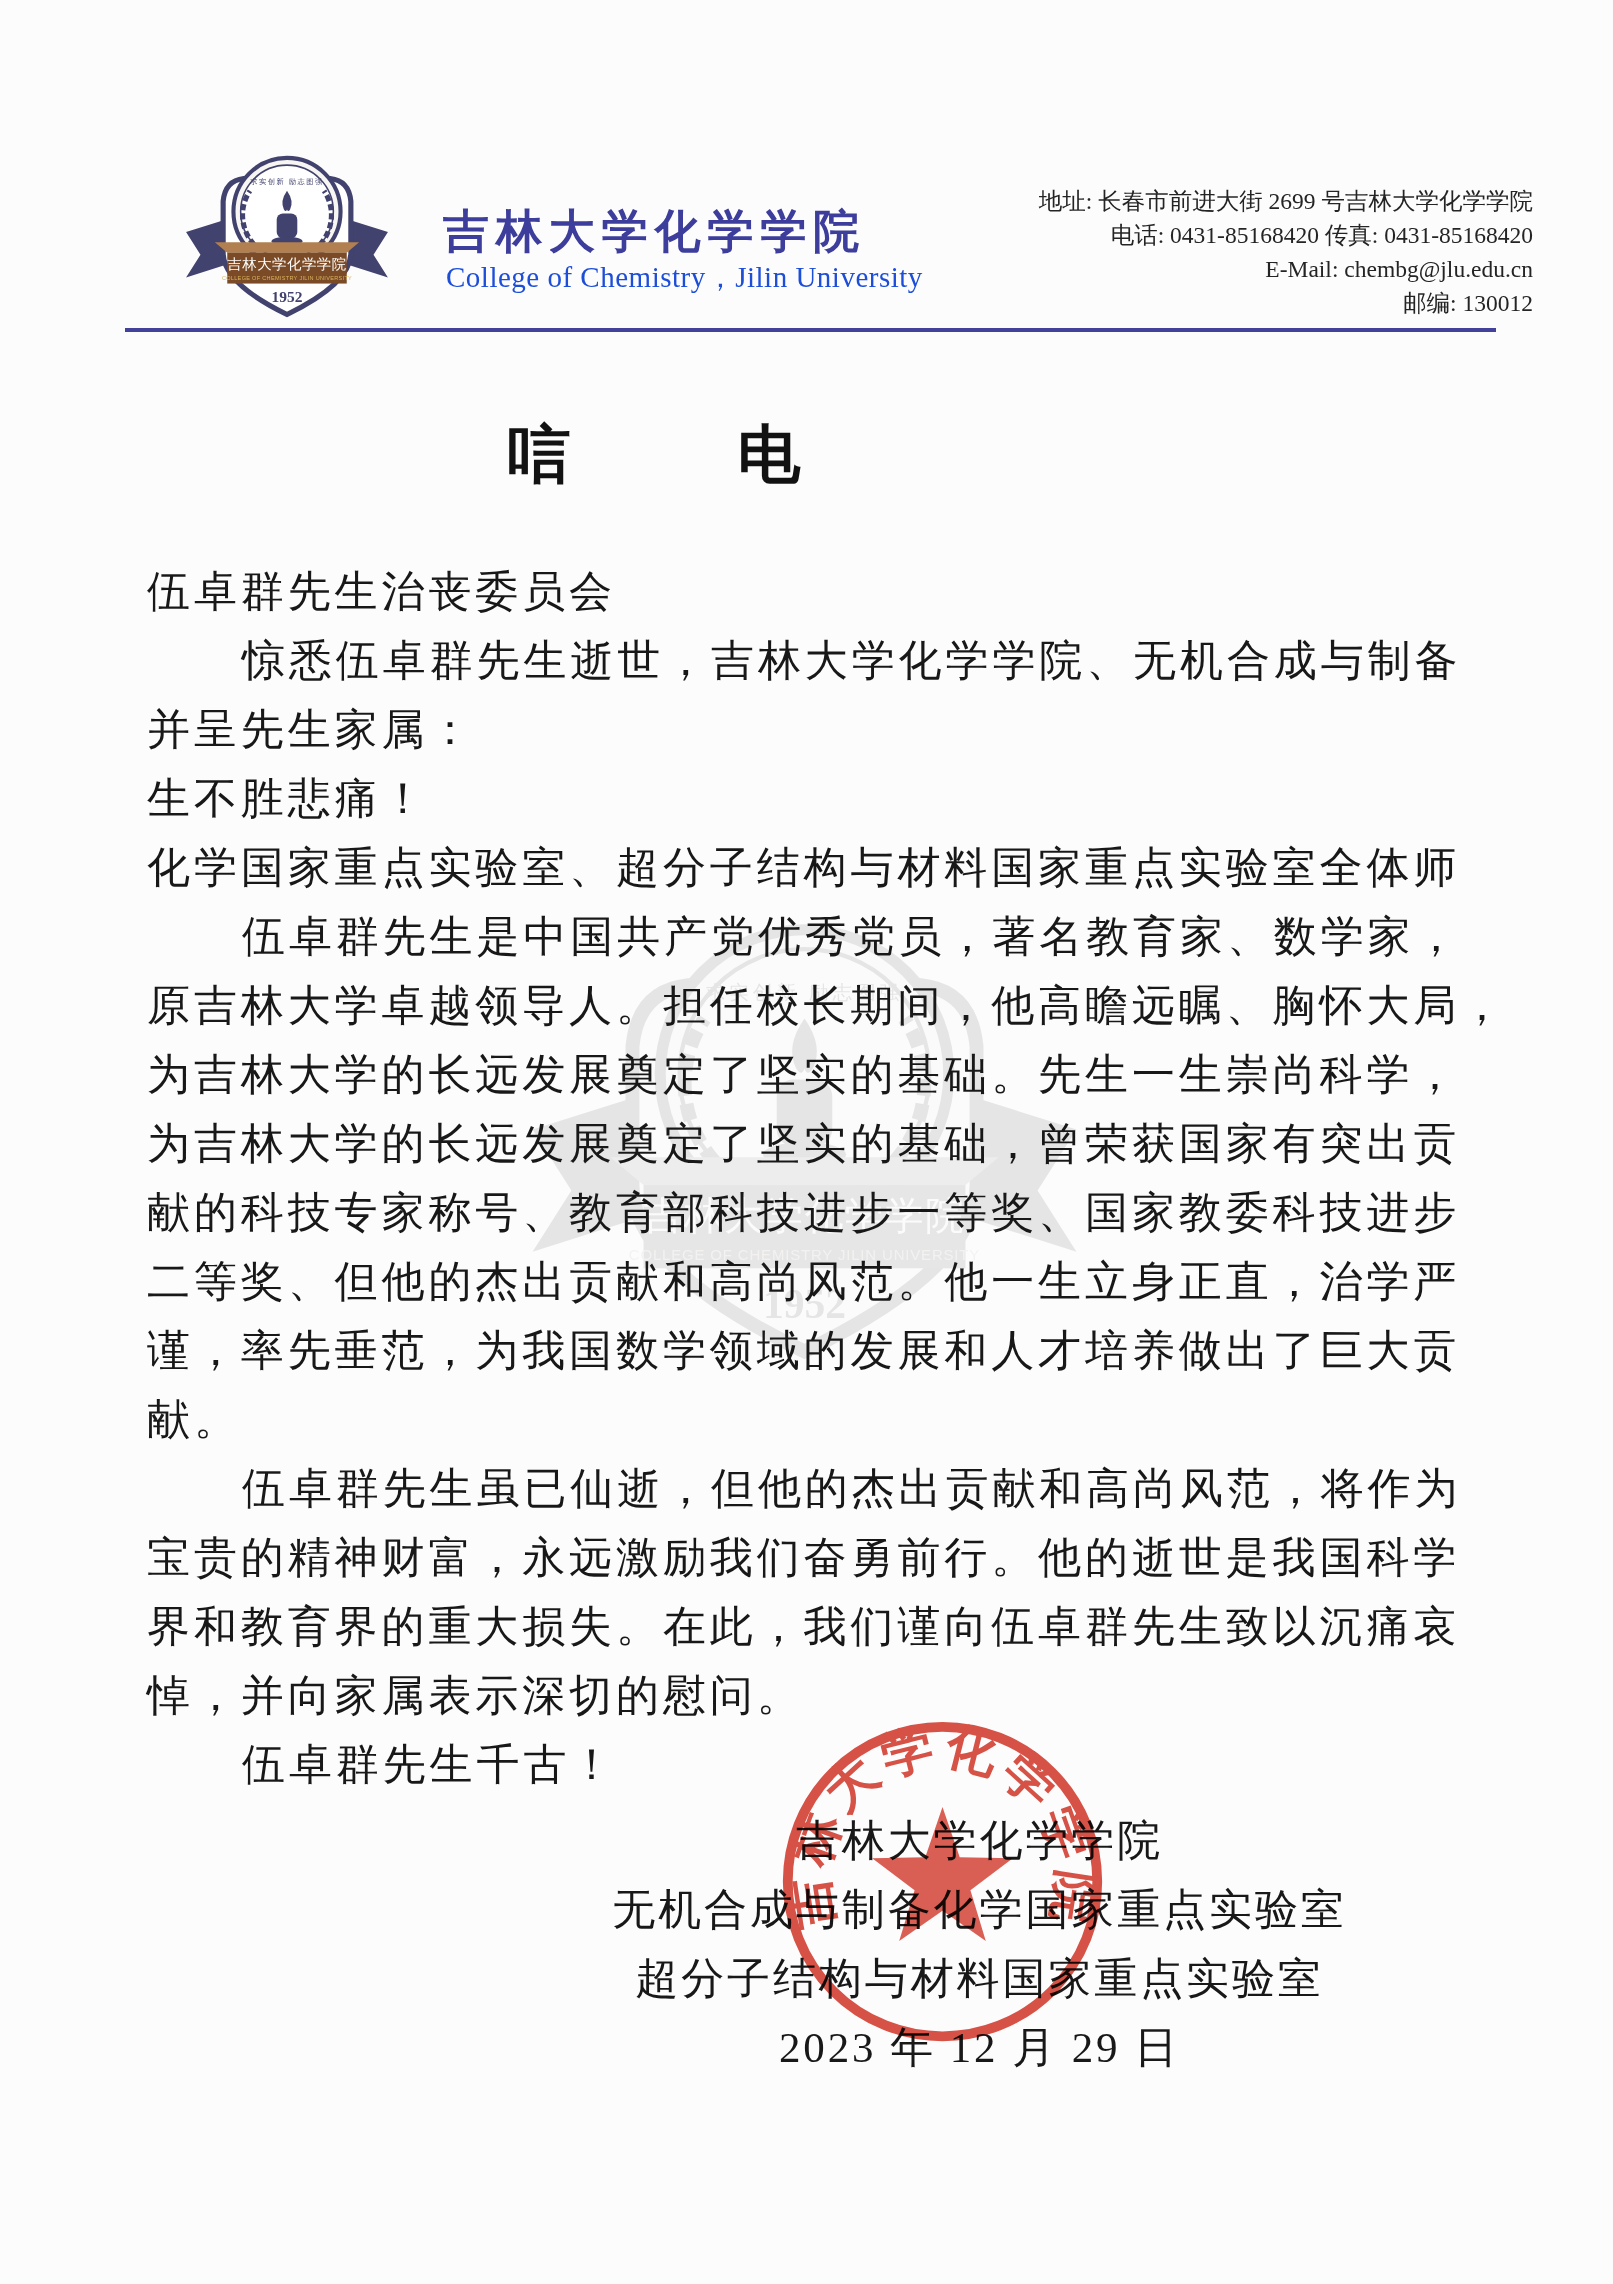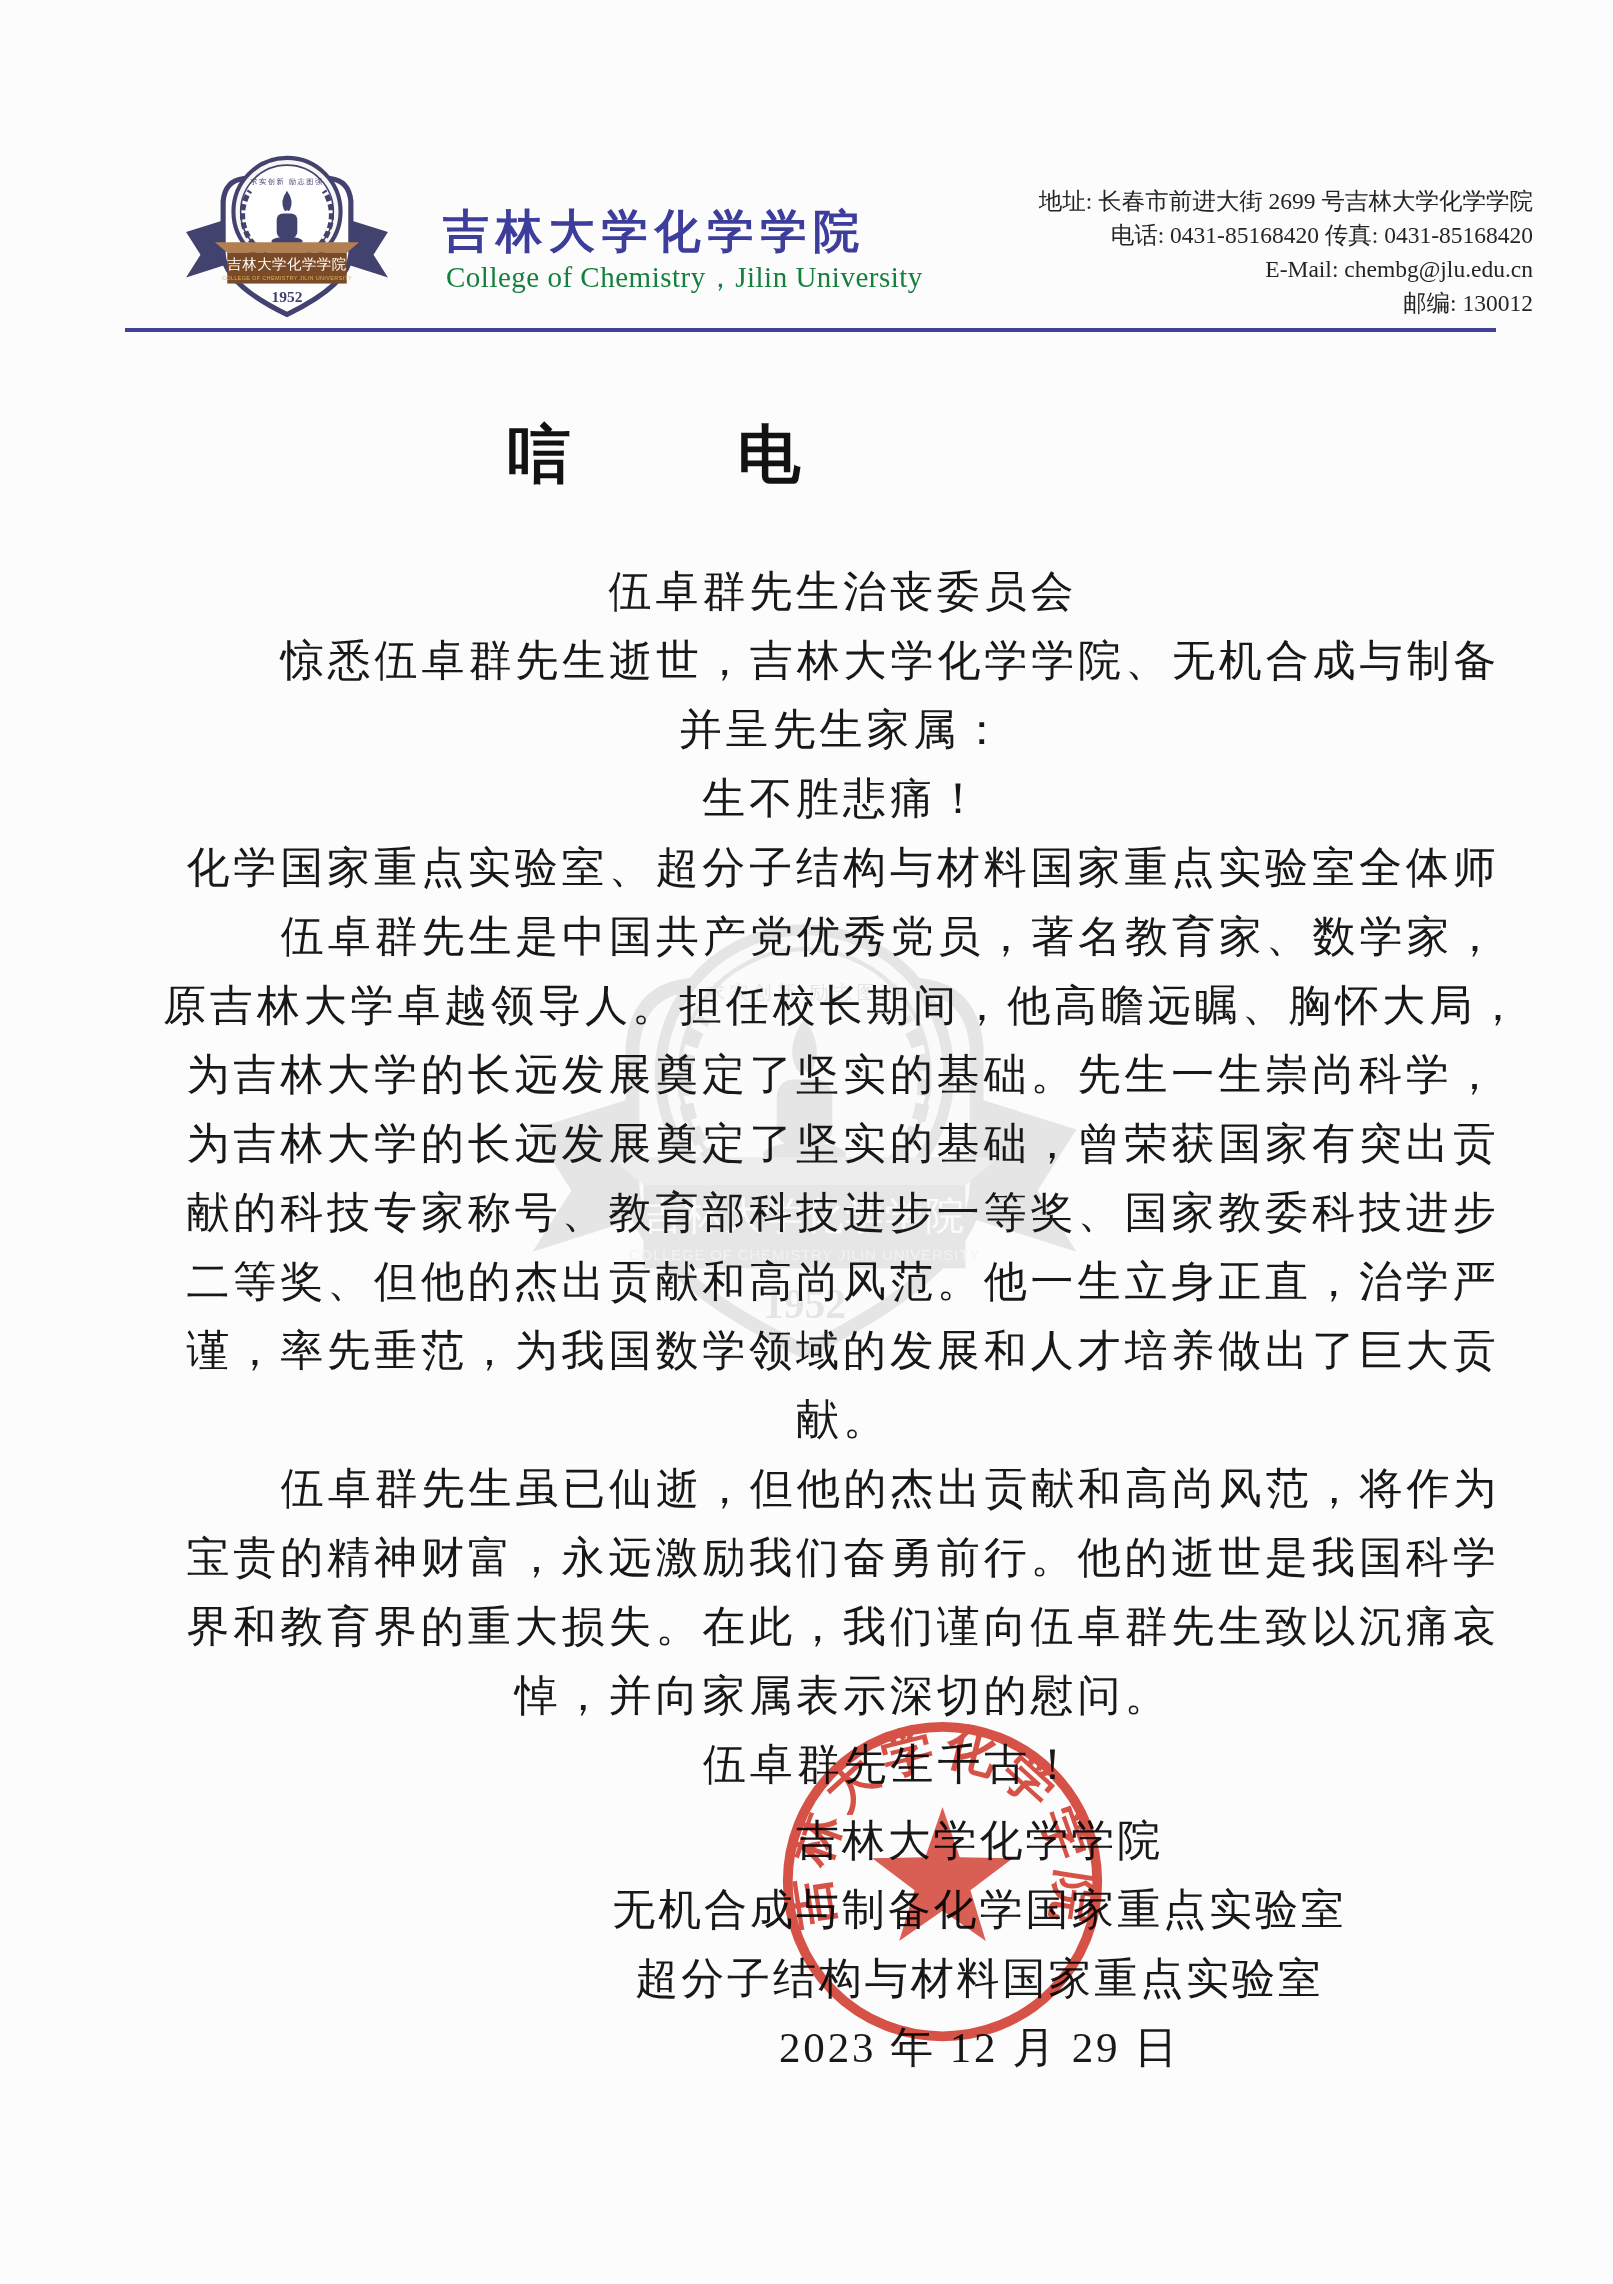--- a/index.html
+++ b/index.html
@@ -12,21 +12,21 @@
 
   
   .logo-wrap{position:absolute;left:184px;top:137px;width:206px;height:186px;}
   .org-cn{
     position:absolute;left:443px;top:201px;
     font-family:"Liberation Sans","DejaVu Sans",sans-serif;
     font-size:46px;font-weight:bold;color:#3d3d9c;letter-spacing:6.9px;white-space:nowrap;
   }
   .org-en{
     position:absolute;left:446px;top:258px;
-    font-size:29px;color:#15803d;letter-spacing:0.5px;white-space:nowrap;text-align:right;
+    font-size:29px;color:#1d4ed8;letter-spacing:0.5px;white-space:nowrap;text-align:right;
   }
   .contact{
     position:absolute;left:984px;top:184px;width:549px;
     font-size:23.5px;color:#242424;line-height:34px;white-space:nowrap;text-align:right;
   }
   .divider{
     position:absolute;left:125px;top:328px;width:1371px;height:3.9px;
     background:#42429a;
   }
 
@@ -42,21 +42,21 @@
     position:absolute;left:527px;top:874px;
     opacity:0.13;filter:grayscale(0.85) contrast(0.85) brightness(1.05);
     z-index:0;pointer-events:none;
   }
 
   
   .letter{
     position:absolute;left:147px;top:557px;width:1392px;z-index:1;
     font-size:43px;line-height:69px;color:#181818;letter-spacing:3.9px;
   }
-  .letter .ln{white-space:nowrap;height:69px;text-align:center;}
+  .letter .ln{white-space:nowrap;height:69px;}
   .letter .ln.indent{text-indent:95px;}
 
   
   .signature{
     position:absolute;left:470px;top:1806px;width:1019px;z-index:1;
     font-size:43px;line-height:69px;color:#181818;letter-spacing:2.9px;
     text-align:center;
   }
   .signature .ln{white-space:nowrap;height:69px;}
 

